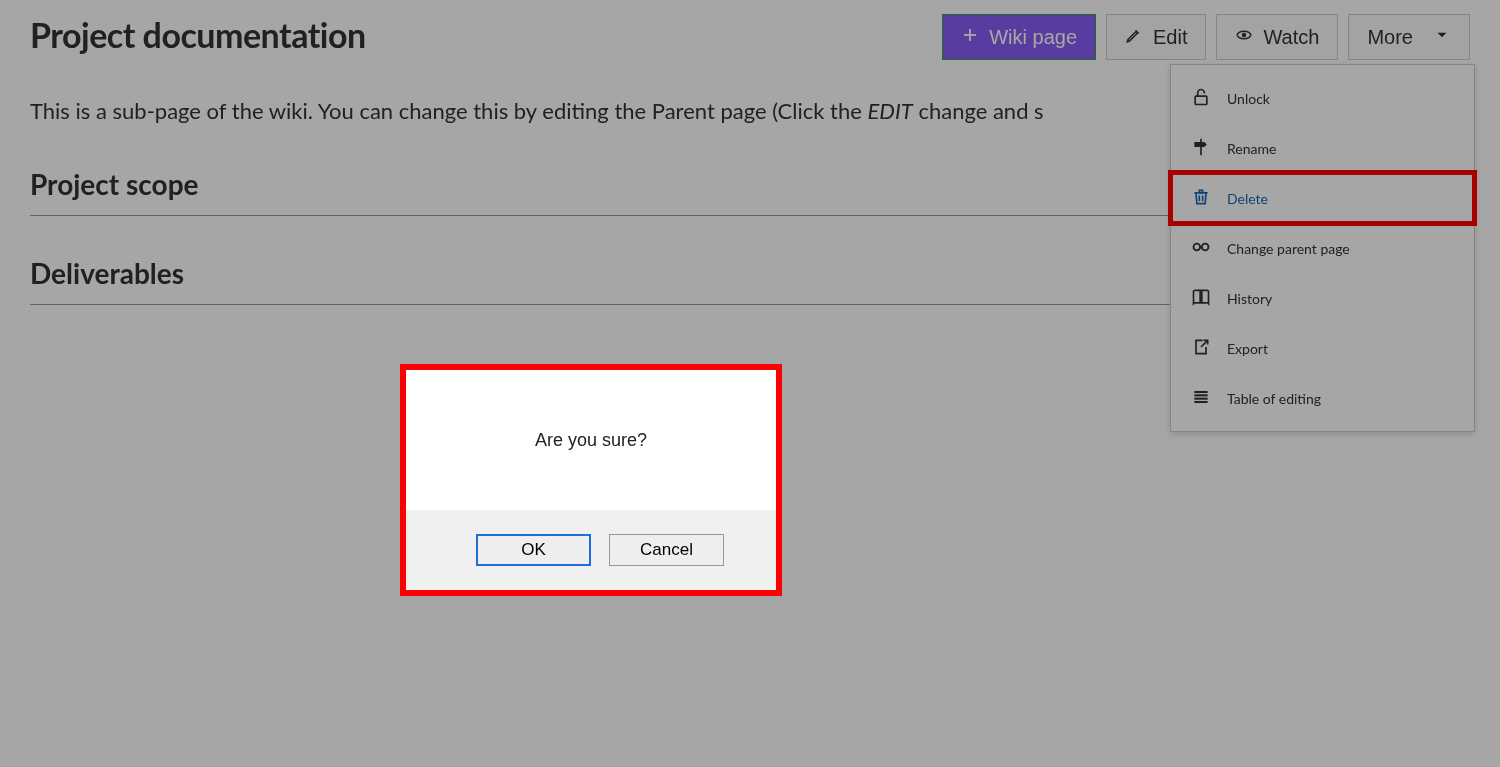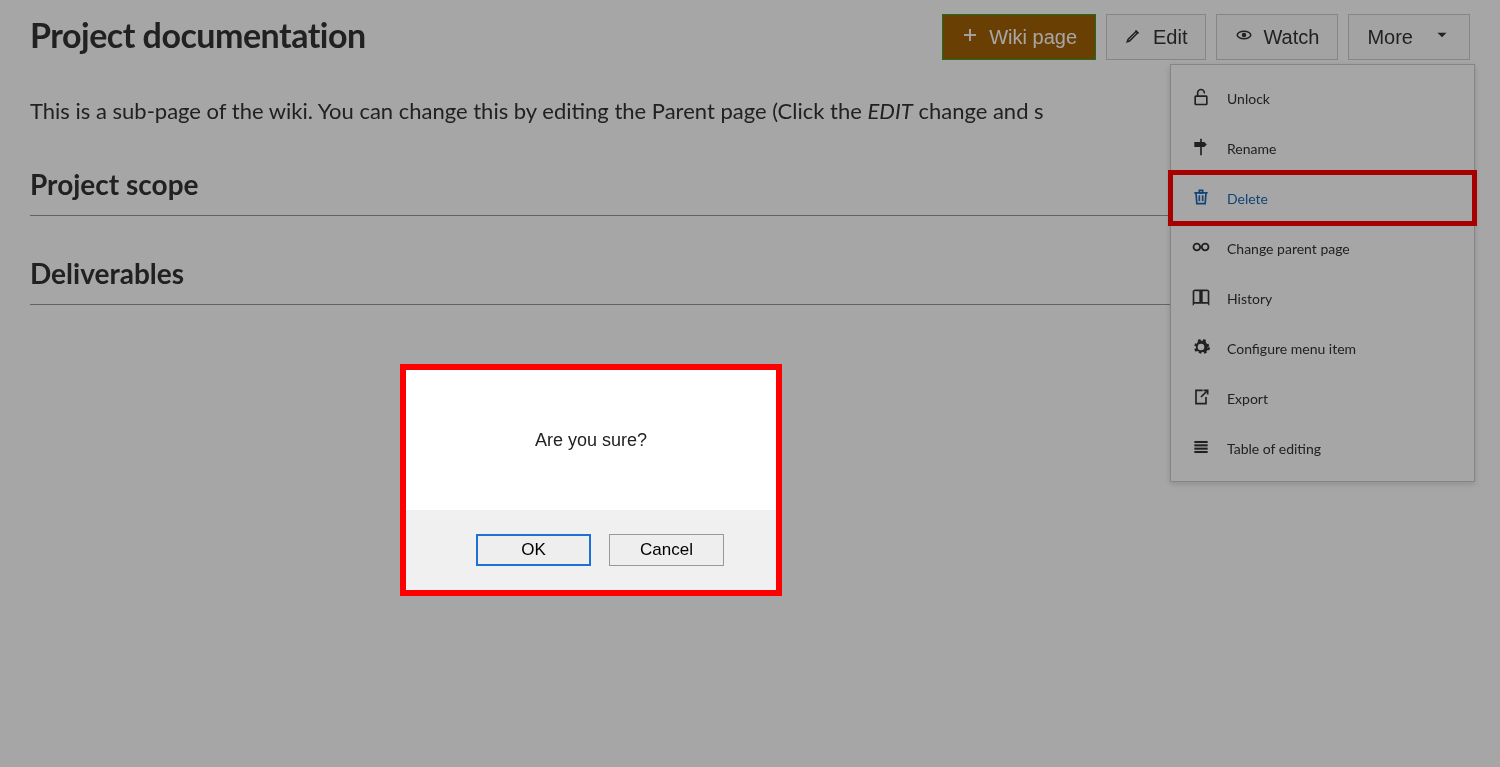--- a/index.html
+++ b/index.html
@@ -7,21 +7,21 @@
   body { background: #fff; position: relative; }
 
   .page { padding: 14px 30px; color: #333; }
   .header-row { display: flex; align-items: flex-start; justify-content: space-between; }
   h1.page-title { font-size: 34px; font-weight: 700; color: #333; letter-spacing: -0.5px; }
 
   .toolbar { display: flex; gap: 10px; align-items: center; }
   .btn { display: inline-flex; align-items: center; gap: 10px; height: 46px; padding: 0 18px;
          font-size: 20px; border: 1px solid #ccc; background: #fafafa; color: #333; cursor: pointer; }
   .btn svg { width: 18px; height: 18px; }
-  .btn.primary { background: #a16207; color: #fff; border-color: #2fa62f; }
+  .btn.primary { background: #8b5cf6; color: #fff; border-color: #2fa62f; }
   .btn.primary svg { stroke: #fff; }
   .btn.more .caret { margin-left: 10px; }
 
   .intro { margin-top: 36px; font-size: 22px; color: #333; line-height: 1.4; }
   .intro .italic { font-style: italic; }
 
   h2.section { font-size: 28px; font-weight: 700; color: #333; margin-top: 40px; padding-bottom: 14px; border-bottom: 1px solid #999; }
 
   
   .dropdown { position: absolute; top: 64px; right: 25px; width: 305px; background: #fff;
@@ -144,29 +144,20 @@
     <span class="icon">
       <svg viewBox="0 0 24 24" fill="none" stroke="#333" stroke-width="2">
           <path d="M3 5a3 3 0 0 1 3-1h5v15H6a3 3 0 0 0-3 1z"></path>
           <path d="M21 5a3 3 0 0 0-3-1h-5v15h5a3 3 0 0 1 3 1z"></path>
         </svg>
     </span>
     <span>History</span>
   </div>
   <div class="item">
     <span class="icon">
-      <svg viewBox="0 0 24 24" fill="#333">
-          <path d="M12 8a4 4 0 1 0 0 8 4 4 0 0 0 0-8zm9 4l2 1-1 3-2-0.5a8 8 0 0 1-1.5 1.5l0.5 2-3 1-1-2a8 8 0 0 1-2 0l-1 2-3-1 0.5-2A8 8 0 0 1 7 17l-2 0.5-1-3 2-1a8 8 0 0 1 0-2l-2-1 1-3 2 0.5A8 8 0 0 1 8.5 5.5L8 3.5l3-1 1 2a8 8 0 0 1 2 0l1-2 3 1-0.5 2A8 8 0 0 1 19 8.5l2-0.5 1 3-2 1a8 8 0 0 1 0 2z" fill="#333"></path>
-          <circle cx="12" cy="12" r="3" fill="#fff"></circle>
-        </svg>
-    </span>
-    <span>Configure menu item</span>
-  </div>
-  <div class="item">
-    <span class="icon">
       <svg viewBox="0 0 24 24" fill="none" stroke="#333" stroke-width="2">
           <path d="M14 4h-8v16h12v-8"></path>
           <path d="M12 12l8-8"></path>
           <path d="M15 4h5v5"></path>
         </svg>
     </span>
     <span>Export</span>
   </div>
   <div class="item">
     <span class="icon">

